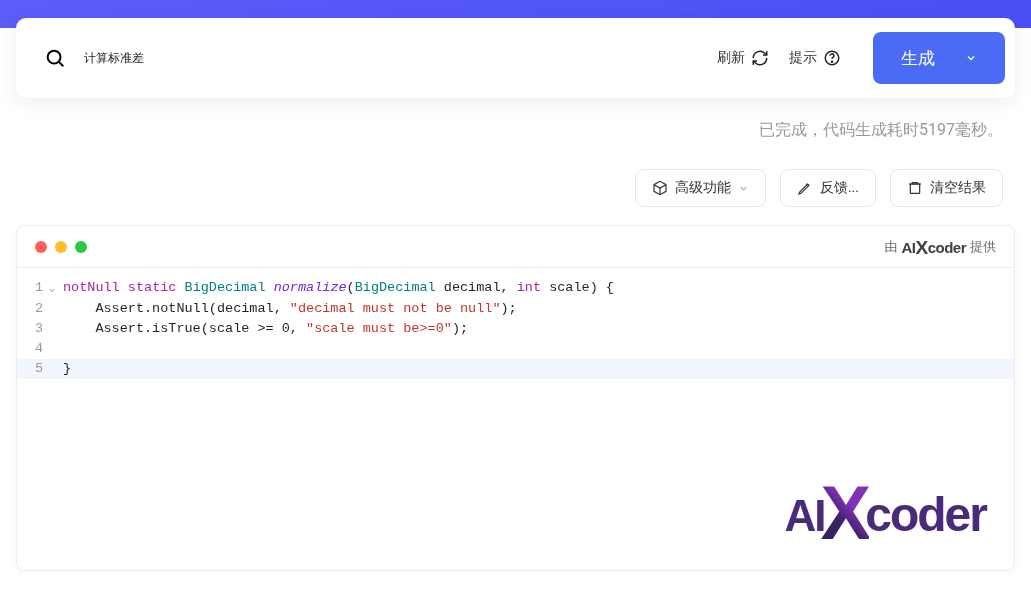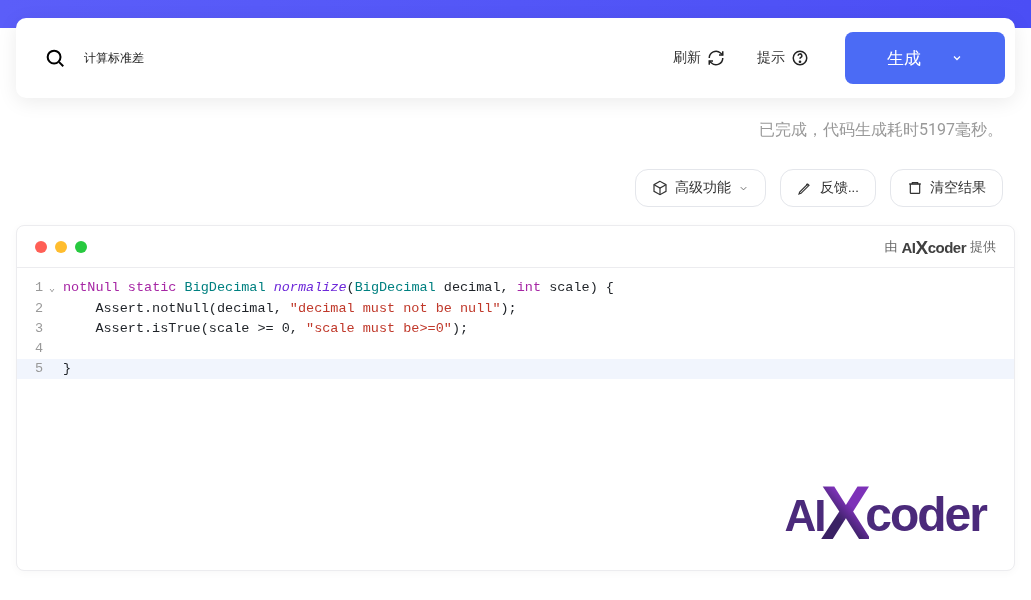--- a/index.html
+++ b/index.html
@@ -37,46 +37,46 @@
       flex: 1;
       border: none;
       outline: none;
       font-size: 12px;
       color: #222;
       background: transparent;
     }
     .search-actions {
       display: flex;
       align-items: center;
-      gap: 20px;
+      gap: 8px;
     }
     .text-link {
       display: flex;
       align-items: center;
       gap: 6px;
       font-size: 14px;
       color: #333;
       cursor: pointer;
       padding: 4px 6px;
     }
     .icon-svg { width: 18px; height: 18px; }
     .generate-btn {
       background: #4b6bf5;
       color: #fff;
       border: none;
       border-radius: 8px;
       height: 52px;
-      width: 160px;
+      width: 132px;
       font-size: 17px;
       display: flex;
       align-items: center;
       justify-content: center;
       gap: 30px;
       cursor: pointer;
-      margin-left: 10px;
+      margin-left: 18px;
       padding: 0 18px;
     }
     .generate-btn .chevron { width: 12px; height: 12px; }
     .status-line {
       text-align: right;
       padding: 22px 28px 0 16px;
       font-size: 16px;
       color: #999;
     }
     .toolbar-row {
@@ -84,21 +84,21 @@
       justify-content: flex-end;
       gap: 14px;
       padding: 28px 28px 0 0;
     }
     .pill-btn {
       display: flex;
       align-items: center;
       gap: 7px;
       background: #fff;
       border: 1px solid #e4e6eb;
-      border-radius: 13px;
+      border-radius: 8px;
       padding: 9px 16px;
       font-size: 14px;
       color: #333;
       cursor: pointer;
     }
     .pill-btn .icon-svg { width: 16px; height: 16px; }
     .check-circle-blue {
       display: inline-flex;
       align-items: center;
       justify-content: center;

